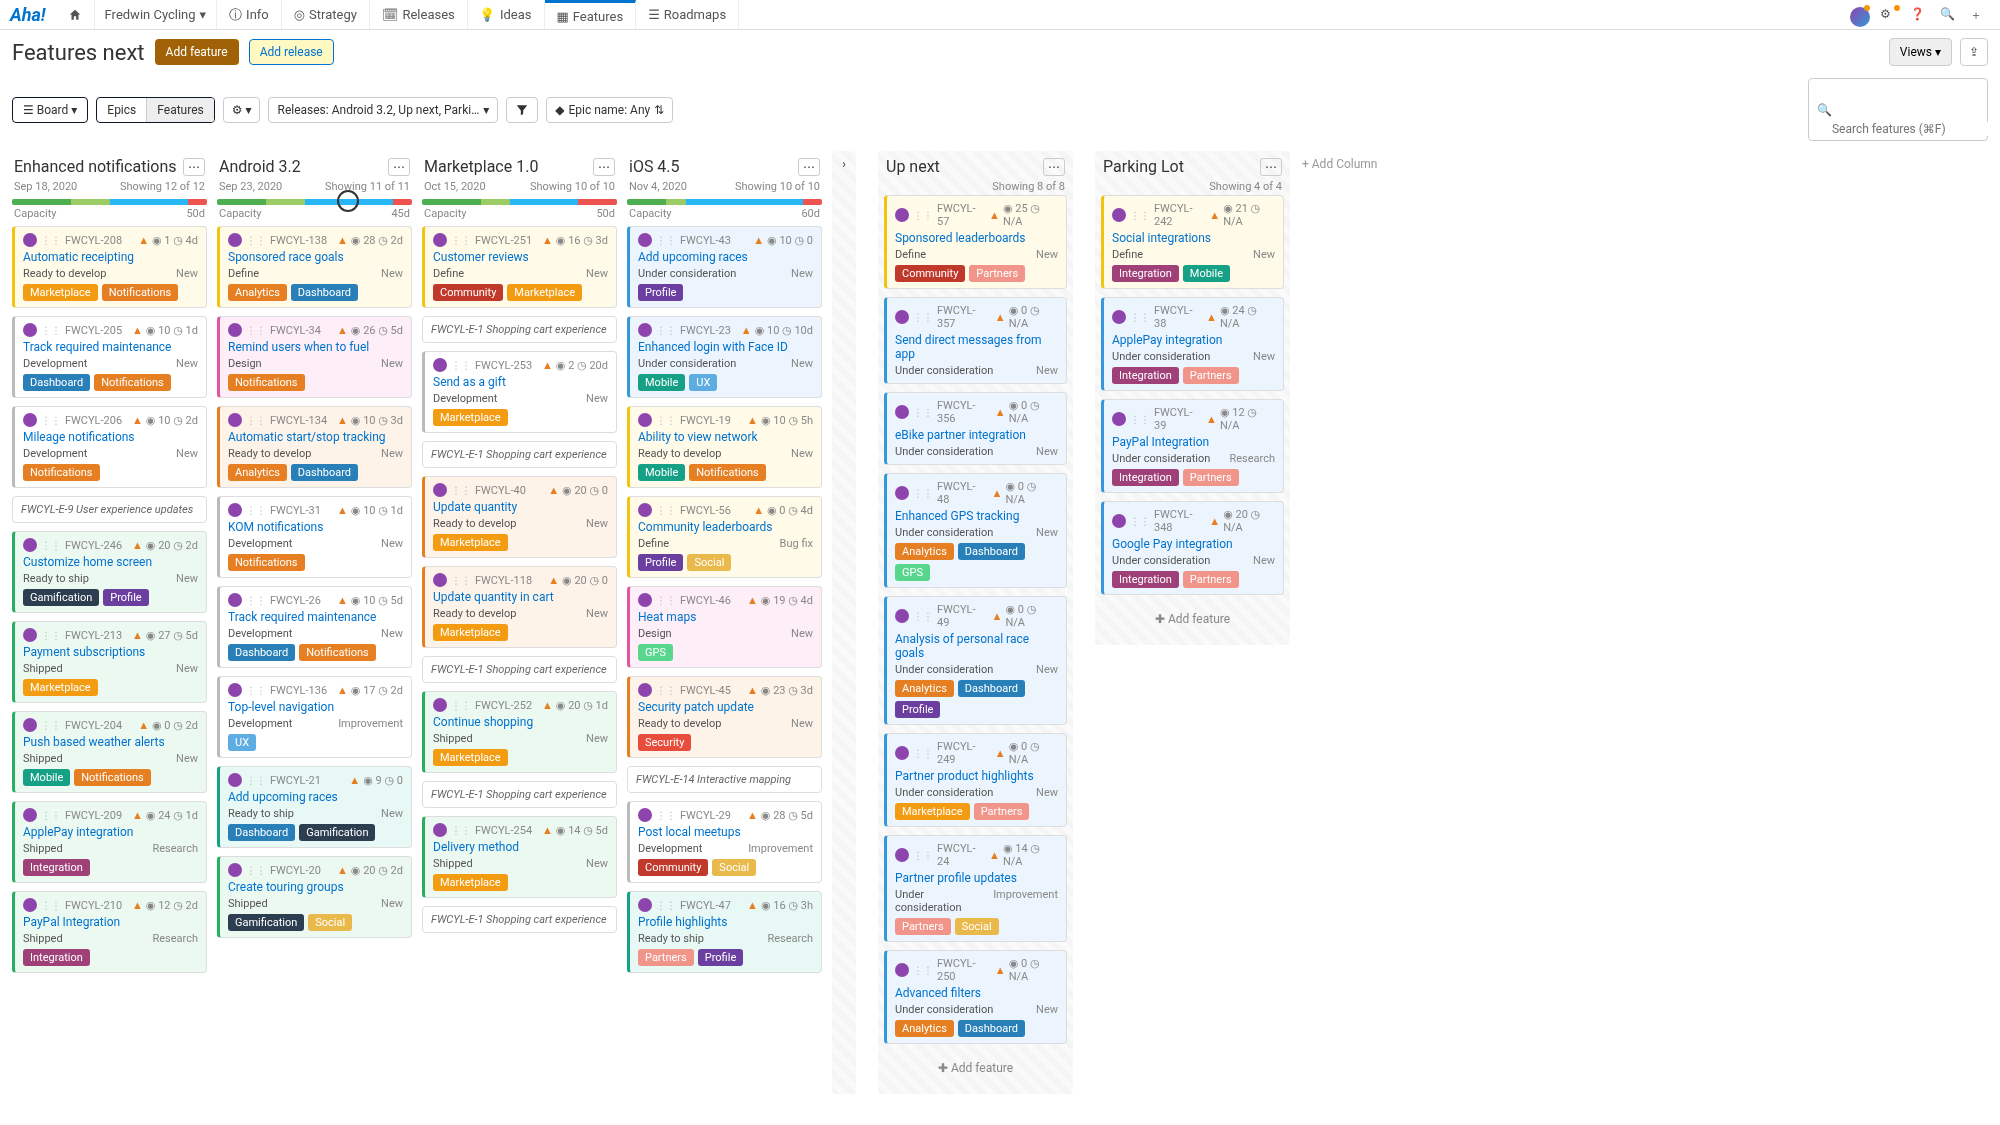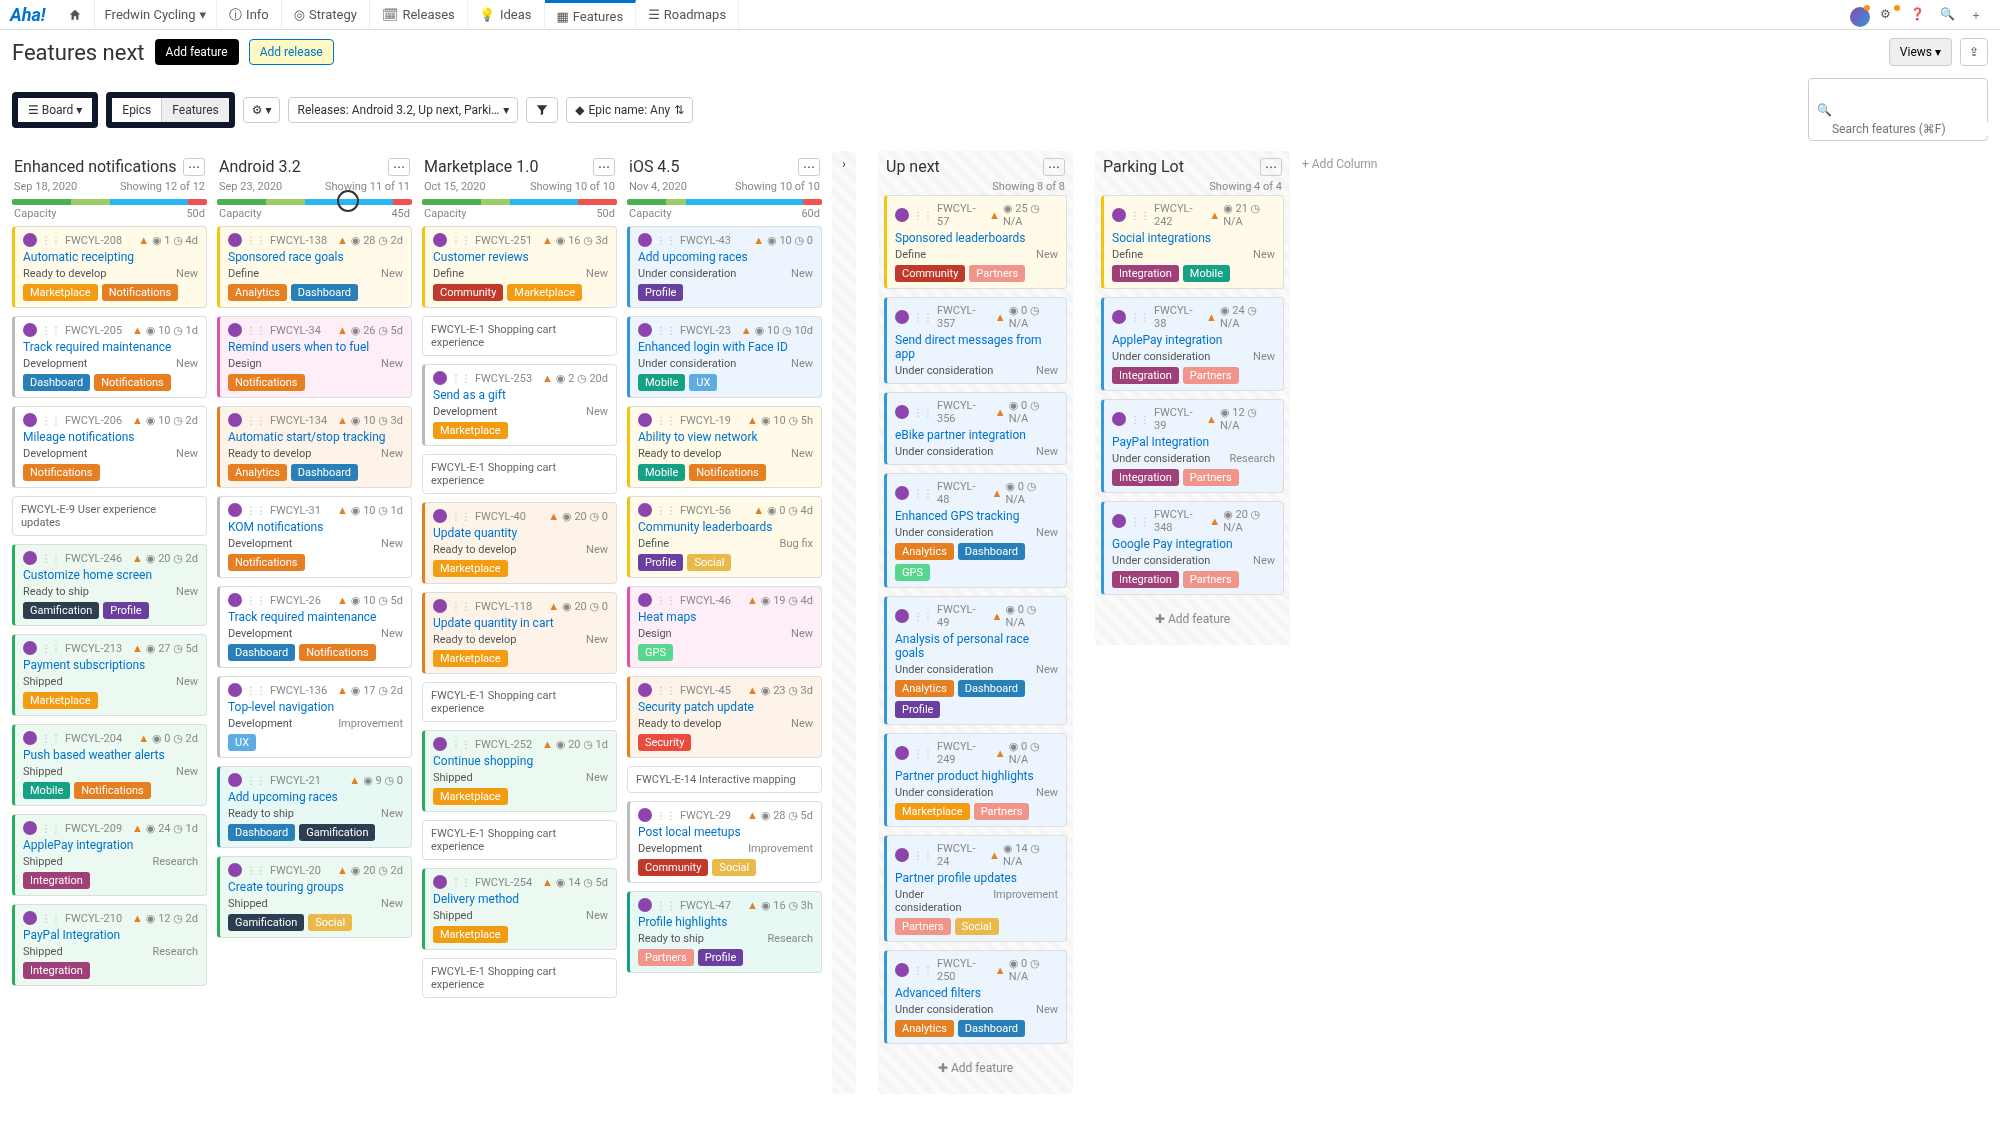--- a/index.html
+++ b/index.html
@@ -14,28 +14,28 @@
 .top-nav-spacer { flex:1; }
 .top-icons { display:flex; gap:14px; align-items:center; padding-right:14px; }
 .top-icon { width:16px; height:16px; color:#555; cursor:pointer; position:relative; }
 .dot-badge { position:absolute; top:-2px; right:-4px; width:6px; height:6px; border-radius:50%; background:#f89406; }
 .avatar { width:20px; height:20px; border-radius:50%; background:linear-gradient(135deg,#8e44ad,#3498db); }
 
 
 .title-row { display:flex; align-items:center; padding:8px 12px; gap:10px; }
 .page-title { font-size:22px; font-weight:400; color:#333; }
 .btn { padding:5px 10px; border-radius:4px; font-size:12px; cursor:pointer; border:1px solid transparent; }
-.btn-primary { background:#000000; color:#fff; }
+.btn-primary { background:#a16207; color:#fff; }
 .btn-outline { border:1px solid #0073cf; color:#0073cf; background:#fef9c3; }
 .title-row-right { margin-left:auto; display:flex; gap:8px; }
 .btn-square { width:28px; height:28px; border:1px solid #ccc; border-radius:4px; display:flex; align-items:center; justify-content:center; cursor:pointer; }
 
 
 .filters-row { display:flex; align-items:center; gap:8px; padding:4px 12px 10px; }
-.pill-group { display:flex; border:6px solid #0f172a; border-radius:4px; overflow:hidden;align-items:flex-end; }
+.pill-group { display:flex; border:1px solid #0f172a; border-radius:4px; overflow:hidden;align-items:flex-end; }
 .pill-group .pill { padding:5px 10px; font-size:12px; cursor:pointer; border-right:1px solid #ccc; }
 .pill-group .pill:last-child { border-right:none; }
 .pill.sel { background:#eee; }
 .filter-chip { border:1px solid #ccc; border-radius:4px; padding:5px 8px; font-size:12px; display:flex; align-items:center; gap:4px; cursor:pointer; }
 .search-box { margin-left:auto; display:flex; align-items:center; border:1px solid #ccc; border-radius:4px; padding:4px 8px; width:180px; }
 .search-box input { border:none; outline:none; font-size:12px; flex:1;margin-top:39px; }
 
 
 .board { display:flex; gap:10px; padding:0 12px 20px; overflow-x:auto; align-items:flex-start; }
 .col { width:195px; flex:0 0 195px; }
@@ -61,21 +61,21 @@
 .card-top { display:flex; align-items:center; gap:4px; font-size:11px; color:#666; }
 .card-av { width:14px; height:14px; border-radius:50%; background:#8e44ad; flex-shrink:0; }
 .card-grip { color:#bbb; font-size:10px; cursor:move; }
 .card-id { color:#888; }
 .card-metrics { margin-left:auto; display:flex; gap:3px; font-size:11px; color:#888; align-items:center; }
 .card-title { color:#0073cf; font-size:12px; margin:3px 0; cursor:pointer; }
 .card-row { display:flex; justify-content:space-between; font-size:11px; color:#555; }
 .card-row .right { color:#888; }
 .tags { display:flex; gap:4px; flex-wrap:wrap; margin-top:4px; }
 .tag { padding:2px 7px; border-radius:3px; font-size:11px; color:#fff; }
-.epic-card { border:1px solid #ddd; border-radius:4px; padding:6px 8px; margin-bottom:8px; font-size:11px; color:#666; background:#fff; }
+.epic-card { border:1px solid #ddd; border-radius:4px; padding:6px 8px; margin-bottom:8px; font-size:11px; color:#666; background:#fff;font-style:italic; }
 .add-feature-btn { text-align:center; padding:8px; color:#888; font-size:12px; cursor:pointer; border:1px solid transparent; }
 .add-col-btn { color:#999; font-size:12px; padding:6px 2px; cursor:pointer; white-space:nowrap; }
 
 .icon-svg { width:14px; height:14px; fill:currentColor; }
 .circle-annot { position:absolute; width:22px; height:22px; border:2px solid #333; border-radius:50%; pointer-events:none; }
 </style>
 </head>
 <body>
 
 <div class="top-nav">

